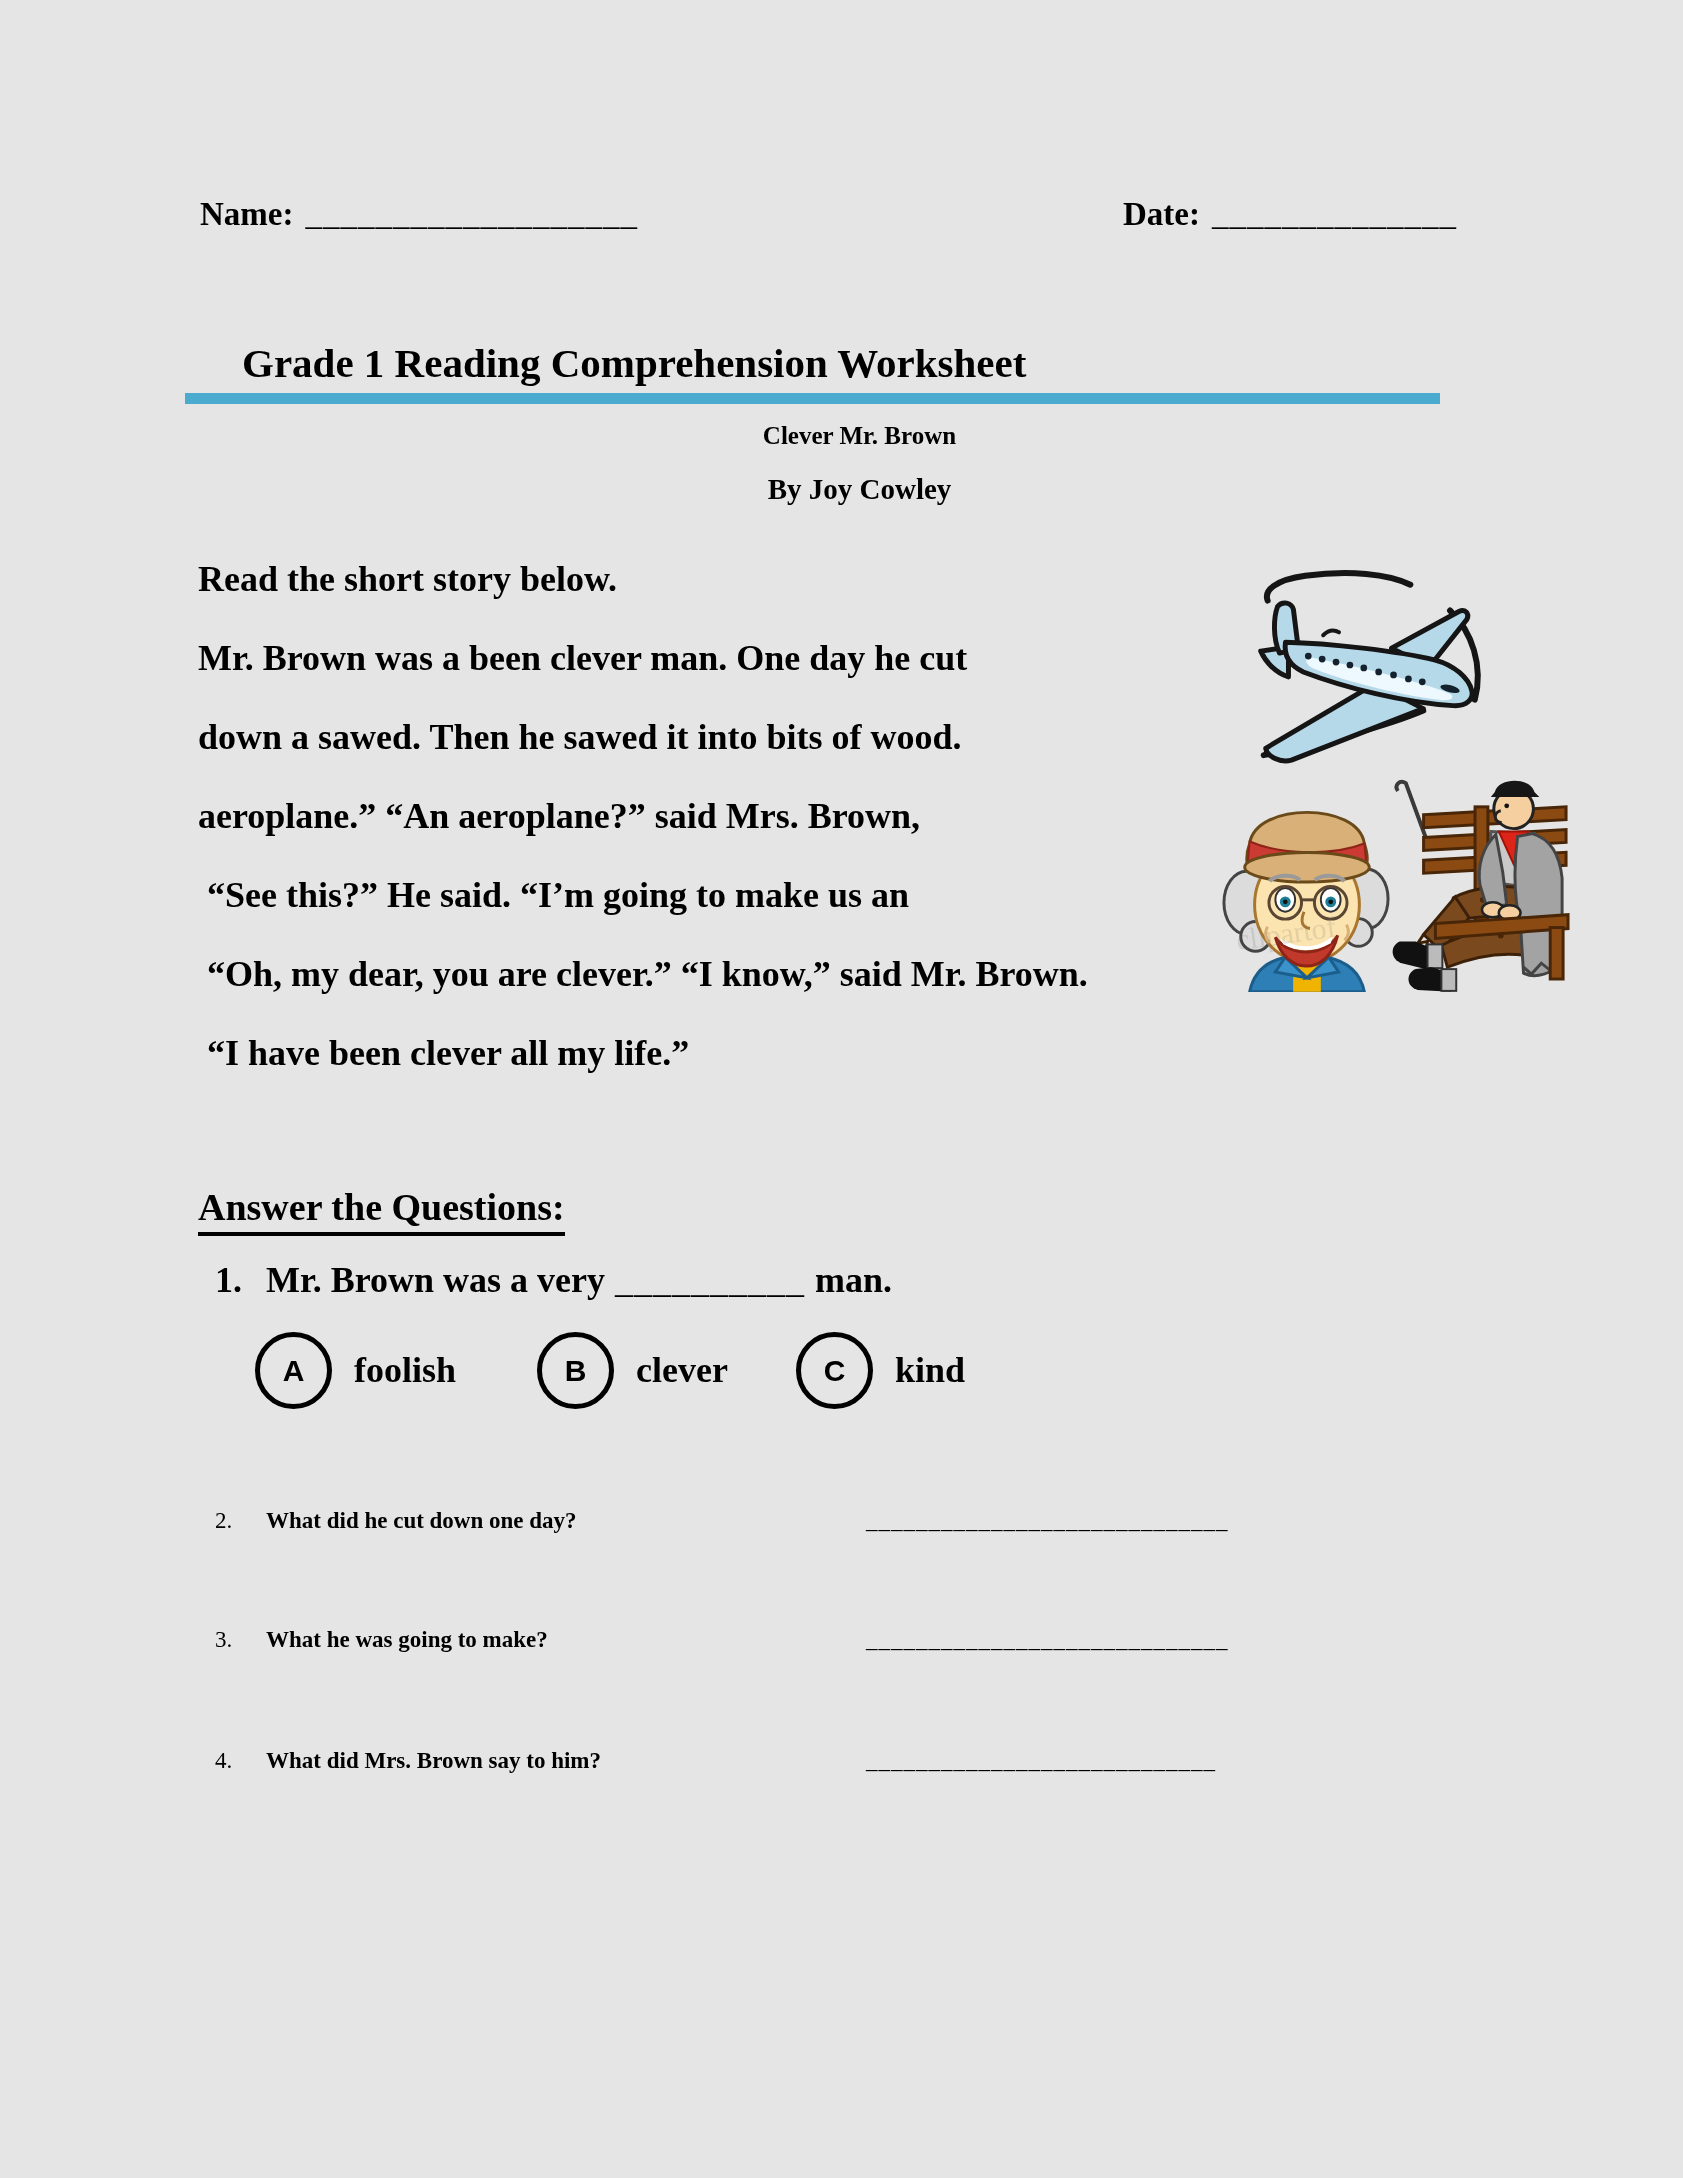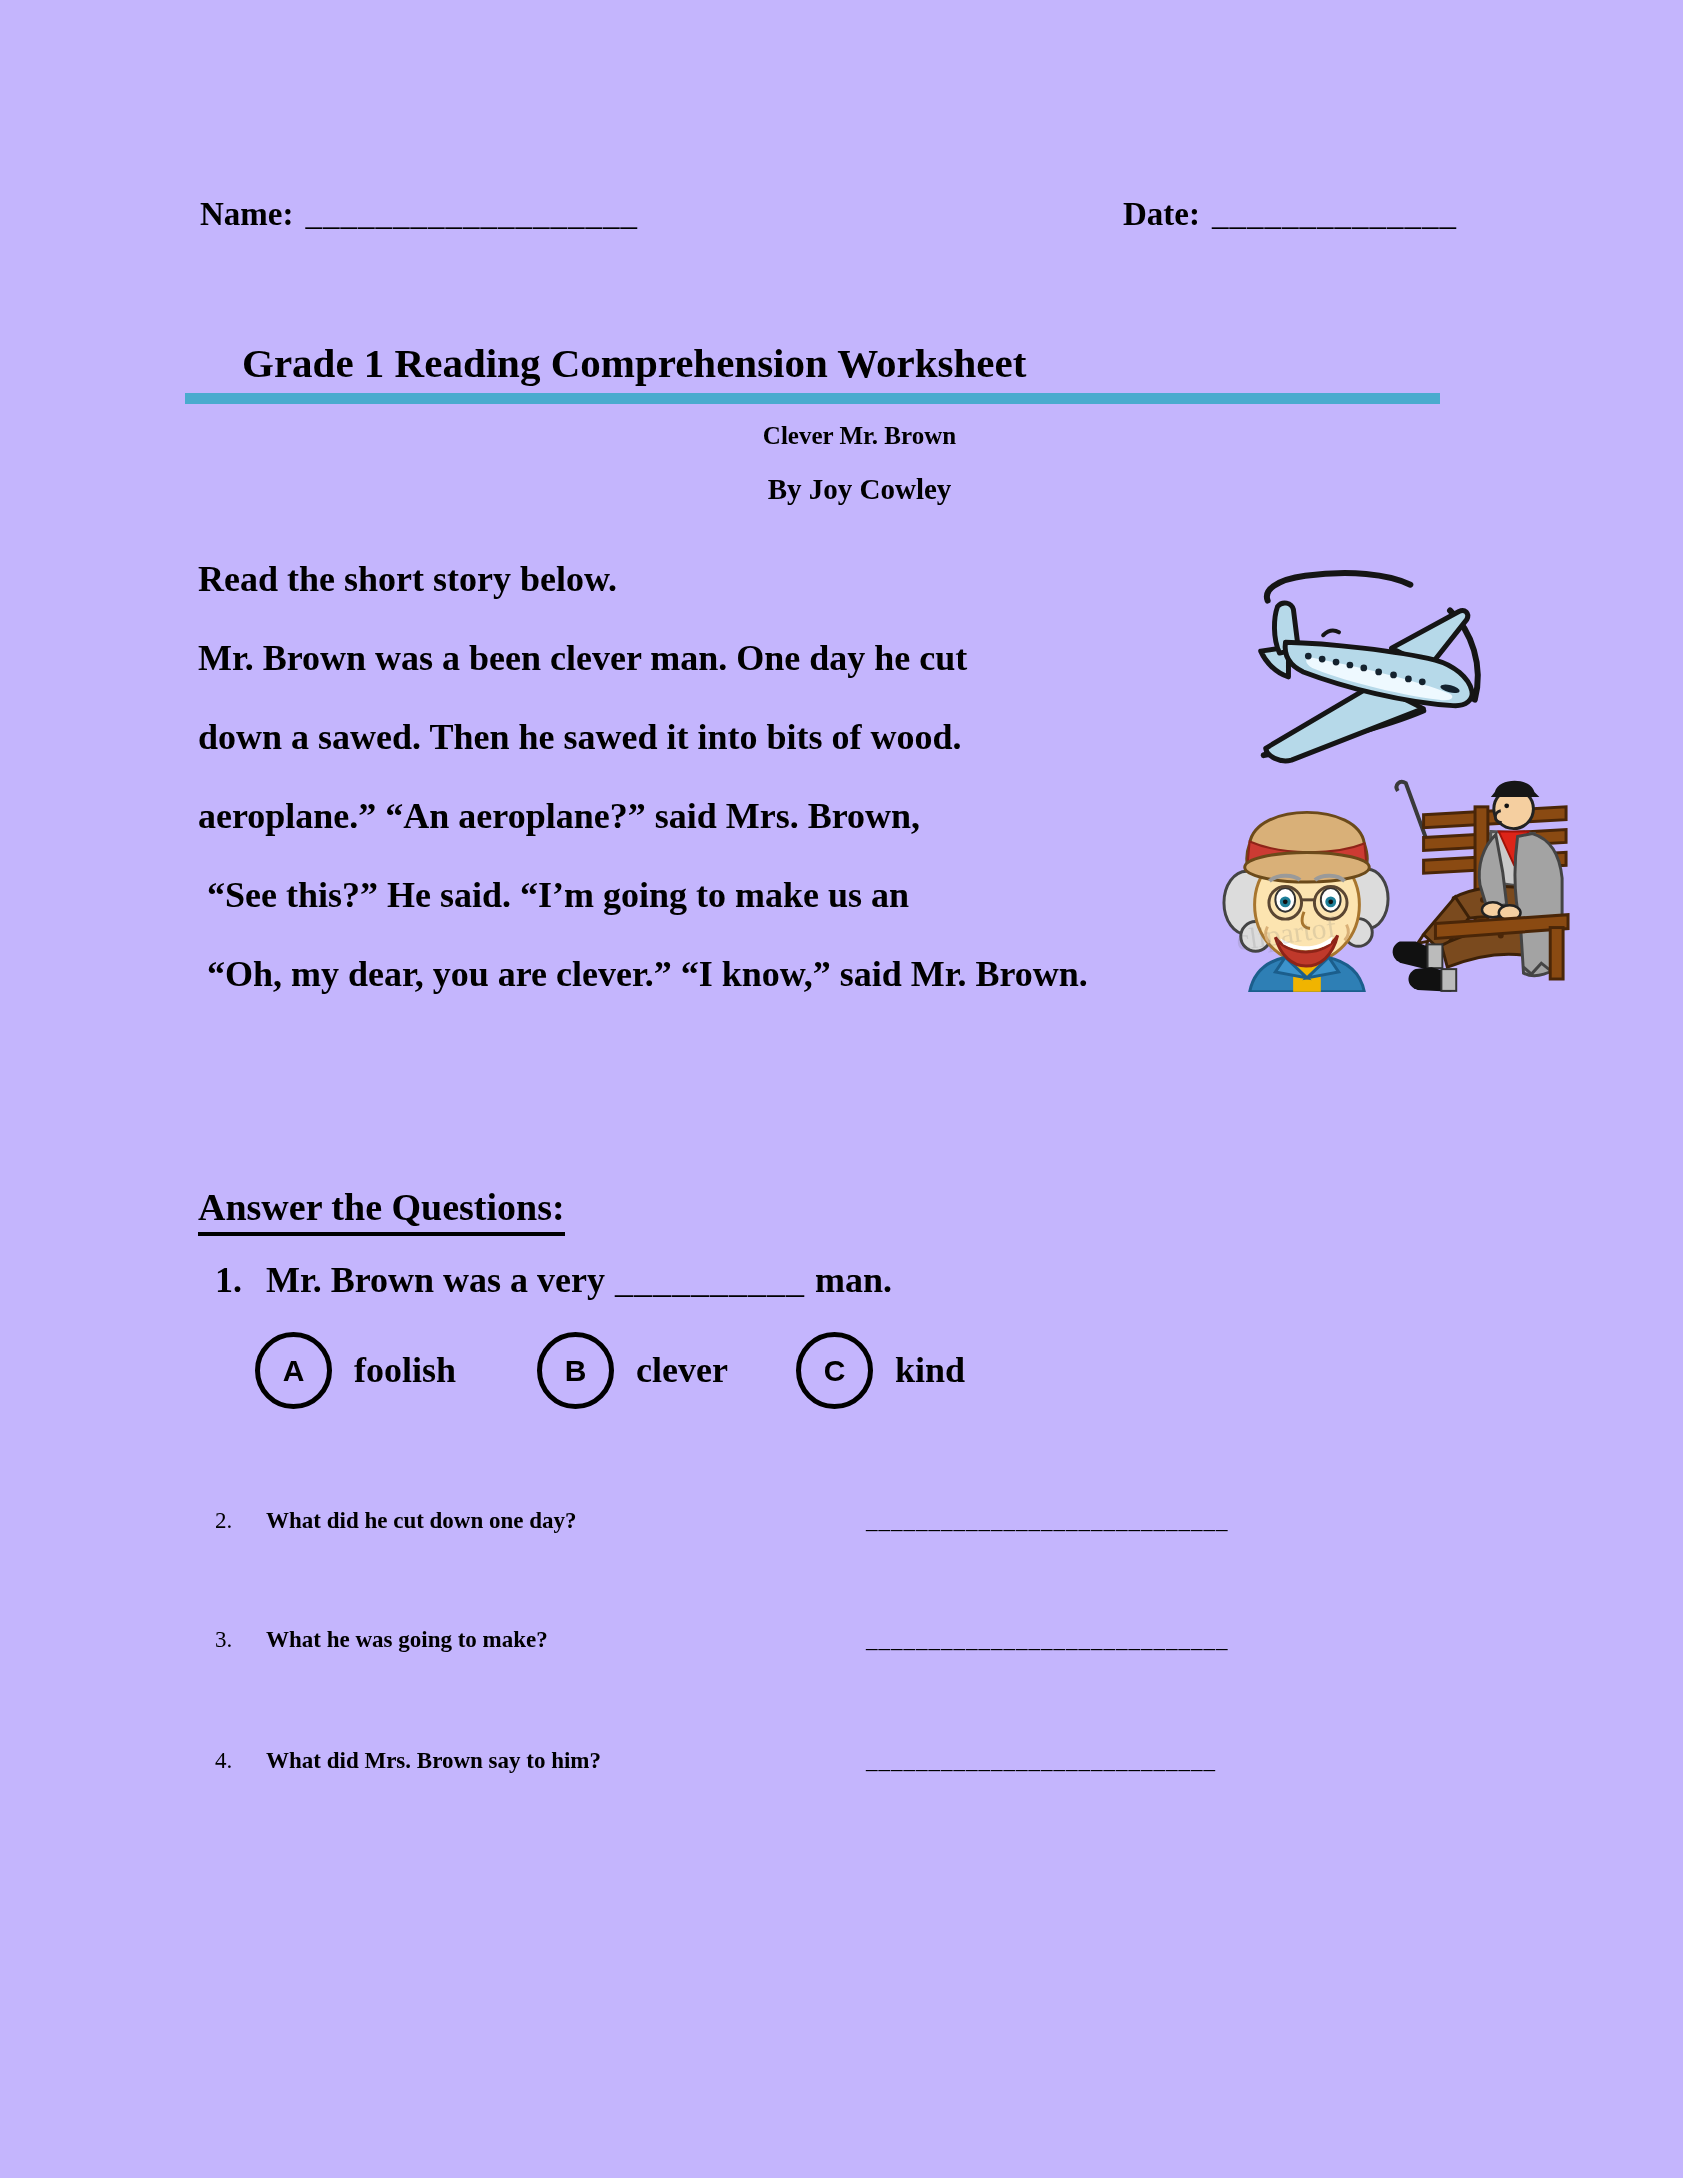--- a/index.html
+++ b/index.html
@@ -1,17 +1,17 @@
 <!DOCTYPE html>
 <html><head>
 <meta charset="utf-8">
 <style>
   html,body{margin:0;padding:0;background:#ffffff;}
   .page{
-    position:relative;width:1683px;height:2178px;background:#c4b5fd;
+    position:relative;width:1683px;height:2178px;background:#e5e5e5;
     font-family:"Liberation Serif","DejaVu Serif",serif;color:#000;overflow:hidden;
   }
   .abs{position:absolute;}
   
   .fill-row{top:196px;font-size:33px;font-weight:bold;white-space:nowrap;}
   .blank{font-weight:normal;letter-spacing:1px;}
   .fill-row .blank{margin-left:12px;}
   
   .ws-title{left:198px;top:339px;font-size:41px;font-weight:bold;white-space:nowrap;margin-left:44px;}
   .title-rule{left:185px;top:393px;width:1255px;height:11px;background:#4aabce;}
@@ -63,20 +63,21 @@
   <div class="abs story-head">Clever Mr. Brown</div>
   <div class="abs story-by">By Joy Cowley</div>
 
   <div class="abs story">
     <div class="line">Read the short story below.</div>
     <div class="line">Mr. Brown was a been clever man. One day he cut</div>
     <div class="line">down a sawed. Then he sawed it into bits of wood.</div>
     <div class="line">aeroplane.” “An aeroplane?” said Mrs. Brown,</div>
     <div class="line">“See this?” He said. “I’m going to make us an</div>
     <div class="line">“Oh, my dear, you are clever.” “I know,” said Mr. Brown.</div>
+    <div class="line">“I have been clever all my life.”</div>
   </div>
 
   <div class="abs" style="left:1228px;top:549px;">
     <svg width="337" height="233" viewBox="0 0 340 235">
       <g fill="none" stroke="#151515" stroke-width="6" stroke-linecap="round">
         <path d="M40,52 C36,42 48,31 78,27 C122,21 162,25 184,36"></path>
         <path d="M224,62 C246,83 258,118 249,152"></path>
         <path d="M36,208 C92,197 162,178 197,163"></path>
         <path d="M96,87 C101,82 107,81 112,84" stroke-width="4"></path>
       </g>

